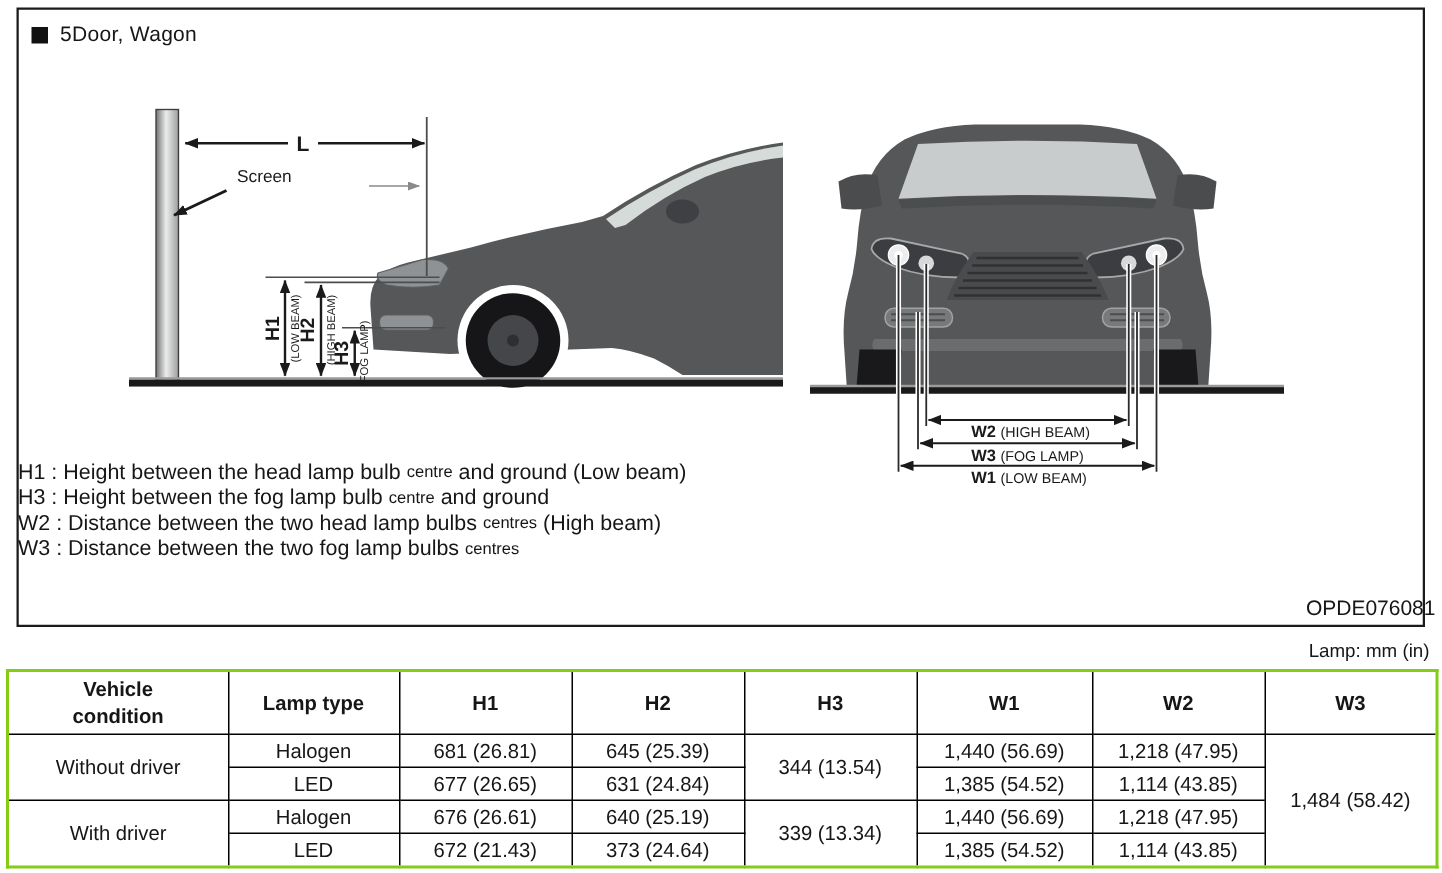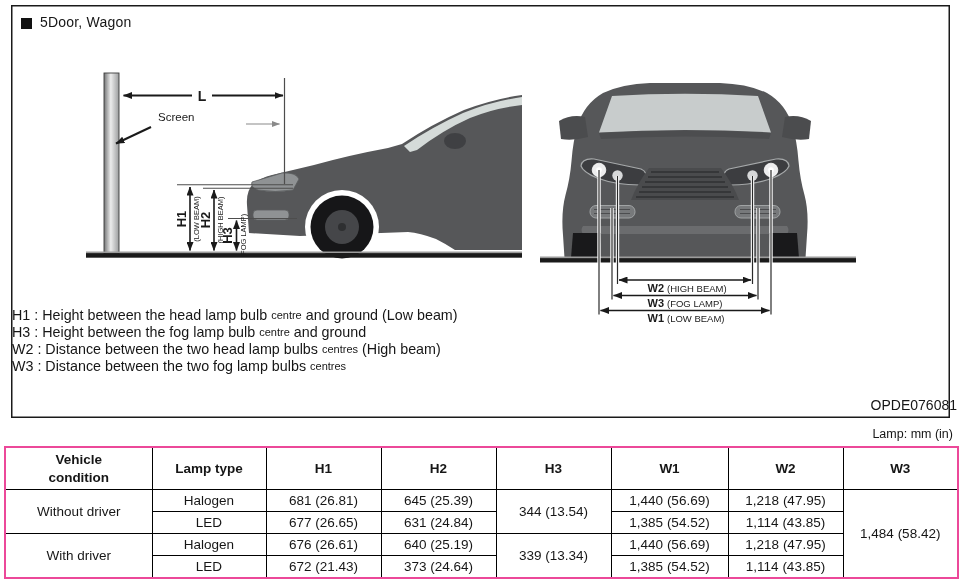--- a/index.html
+++ b/index.html
@@ -12,21 +12,21 @@
   .heading .sq { width:11px; height:11px; background:#111; margin-top:2px; }
   .heading .ttl { font-size:14px; letter-spacing:0.2px; }
   
   .defs-block { position:absolute; left:12px; top:271px; width:560px; font-size:14.3px; line-height:16px;margin-top:36px; }
   .def-line .centre { font-size:11px; position:relative; top:-1px; margin:0 4px; }
   
   .fig-code { position:absolute; right:4px; top:397px; font-size:14px; }
   .unit-label { position:absolute; right:8px; top:427px; font-size:12.5px; }
   
   table.spec { position:absolute; left:4px; top:446px; width:953px; border-collapse:collapse;
-    table-layout:fixed; border:2px solid #ec4899; font-size:13.5px; }
+    table-layout:fixed; border:2px solid #84cc16; font-size:13.5px; }
   table.spec th, table.spec td { border:1px solid #000; text-align:center; vertical-align:middle; padding:0; }
   table.spec th { font-weight:bold; white-space:pre-line; height:41px; line-height:1.3; }
   table.spec td { height:21px; }
   td.cond { font-weight:normal; }
   svg text { fill:#1a1a1a; }
   .l-label  { font:bold 14px "Liberation Sans", sans-serif; }
   .scr-label{ font:11.5px "Liberation Sans", sans-serif; }
   .h-bold   { font:bold 13px "Liberation Sans", sans-serif; }
   .h-sub    { font:7.5px "Liberation Sans", sans-serif; }
   .w-bold   { font:bold 11px "Liberation Sans", sans-serif; }

